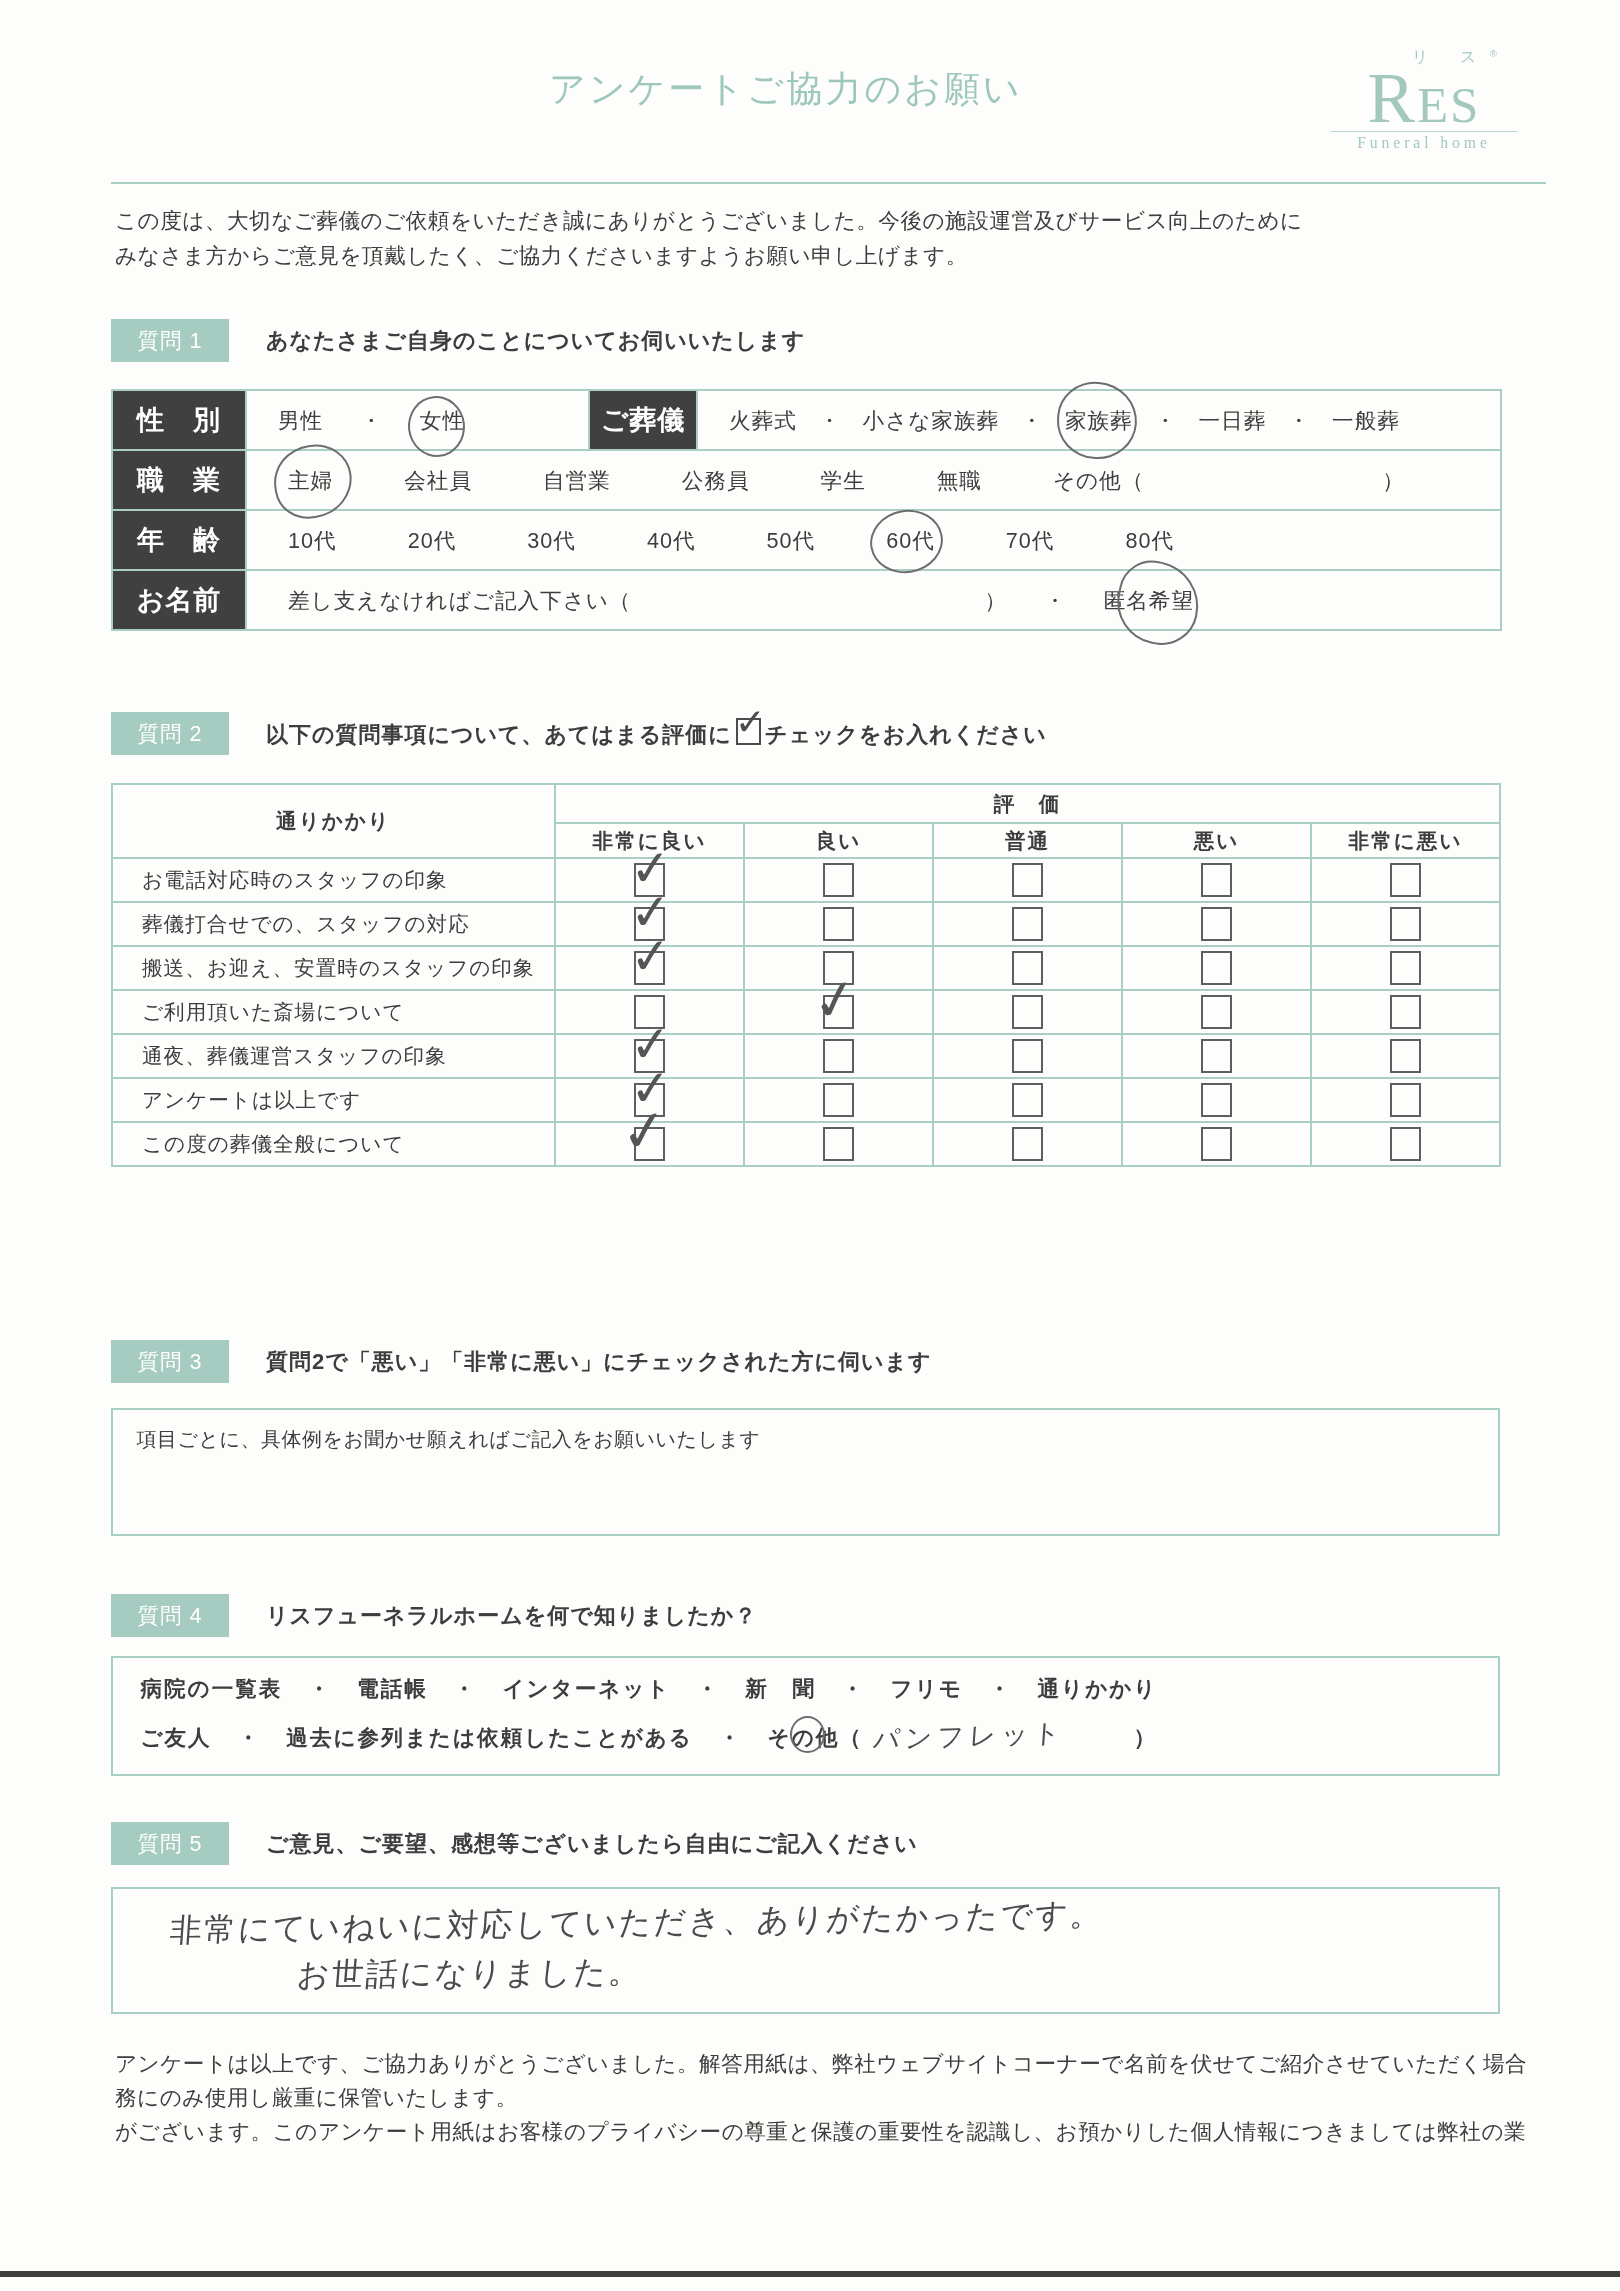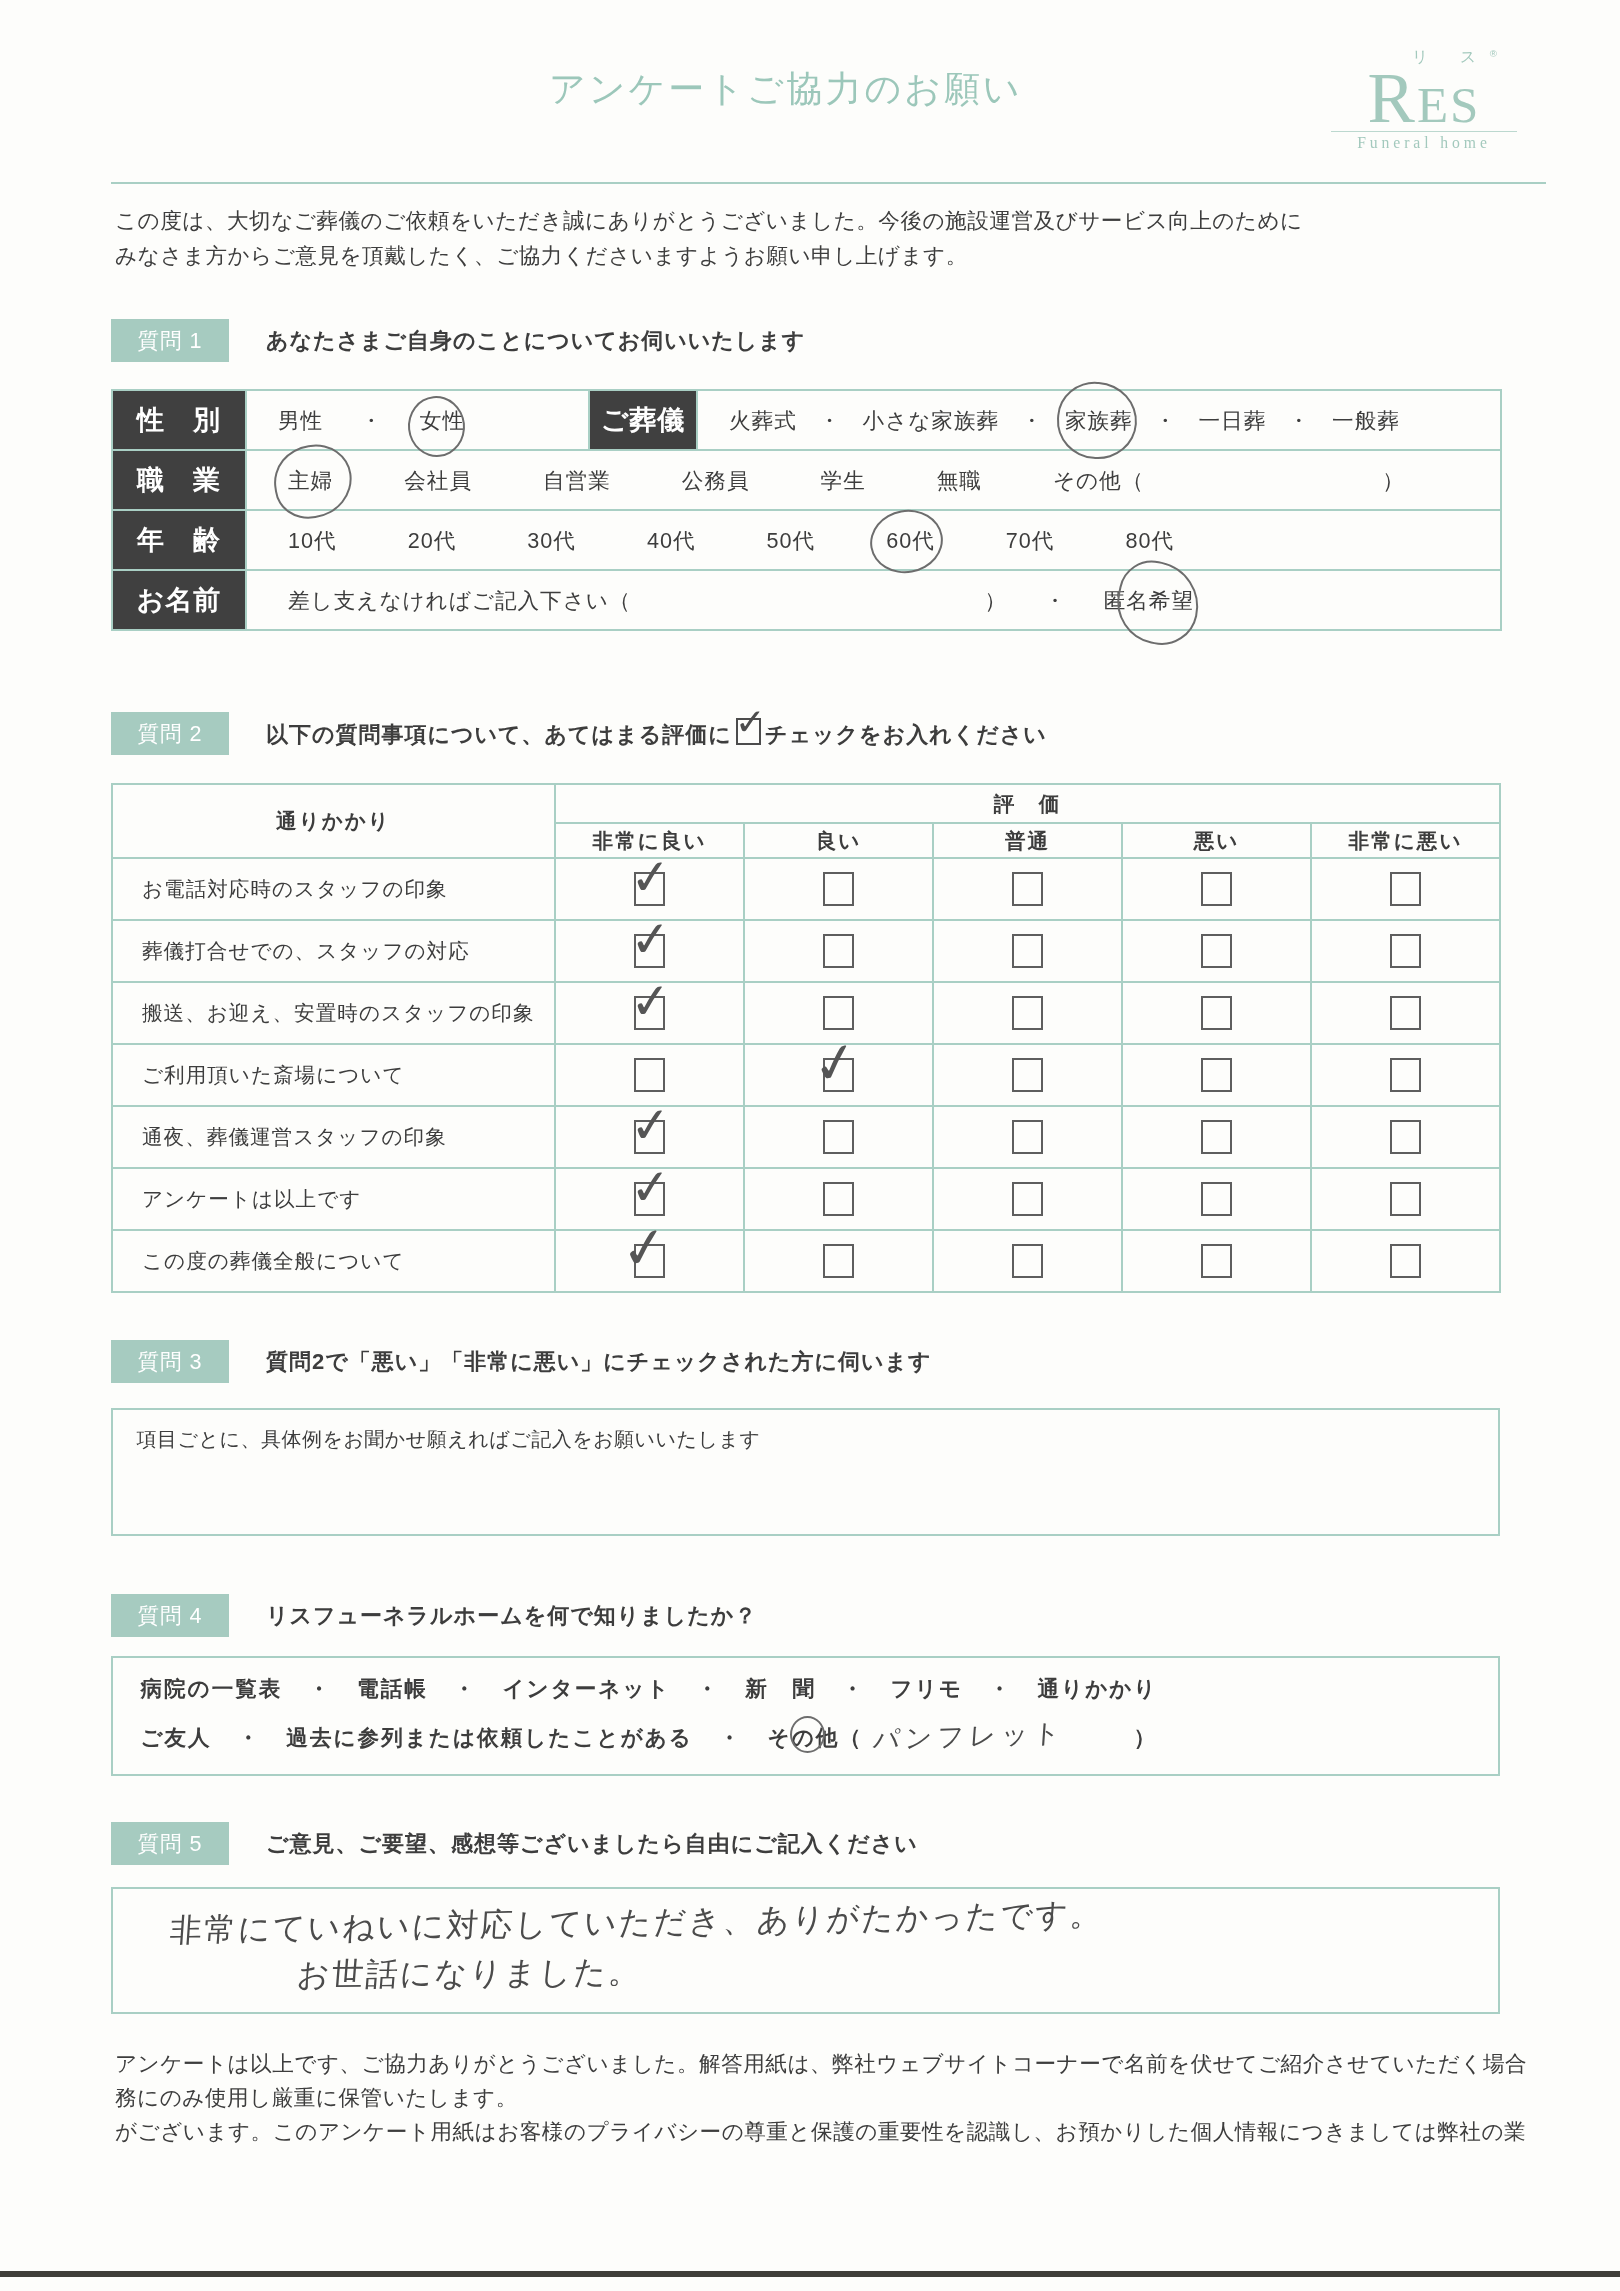--- a/index.html
+++ b/index.html
@@ -42,21 +42,21 @@
   .t1 td.spread{padding-left:41px;}
   .opt{position:relative;display:inline-block;}
   .dot{margin:0 37px;}
   .dot.d-sm{margin:0 21.6px;}
   .gap72 > .opt{margin-right:71px;}
   .spacer{display:inline-block;}
   .t2{width:1389px;top:783px;}
   .t2 th,.t2 td{border:2px solid #a9cfc4;}
   .t2 tr.h1{height:39px;}
   .t2 tr.h2{height:35px;}
-  .t2 tr.r{height:62px;}
+  .t2 tr.r{height:44px;}
   .t2 th{font-size:20.6px;font-weight:600;letter-spacing:2px;color:#3d3d3d;text-align:center;}
   .t2 td.lbl{font-size:20.6px;font-weight:500;padding-left:29px;letter-spacing:1px;white-space:nowrap;}
   .cb{width:26.5px;height:30px;border:2px solid #5e5e5e;margin:0 auto;position:relative;background:transparent;}
   .check{position:absolute;left:-5.9px;top:-20.6px;font-size:49px;line-height:1;color:#555;
          transform:rotate(-4deg);}
   .t2 tr:nth-child(6) .check{transform:rotate(-10deg) scale(1.12);left:-9.8px;}
   .t2 tr:nth-child(9) .check{transform:rotate(-7deg) scale(1.15);left:-11.8px;top:-22.5px;}
   
   .box{position:absolute;left:111px;width:1389px;border:2px solid #a9cfc4;box-sizing:border-box;}
   .box3{top:1408px;height:128px;}

